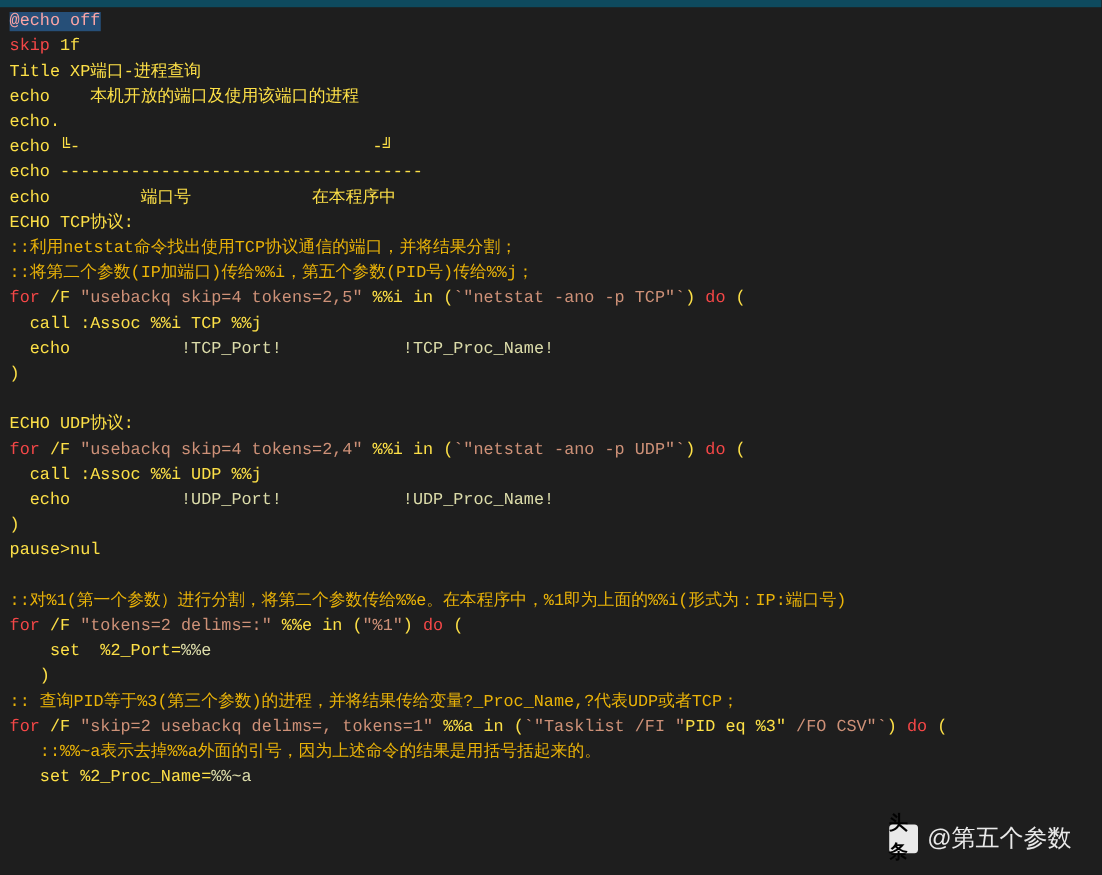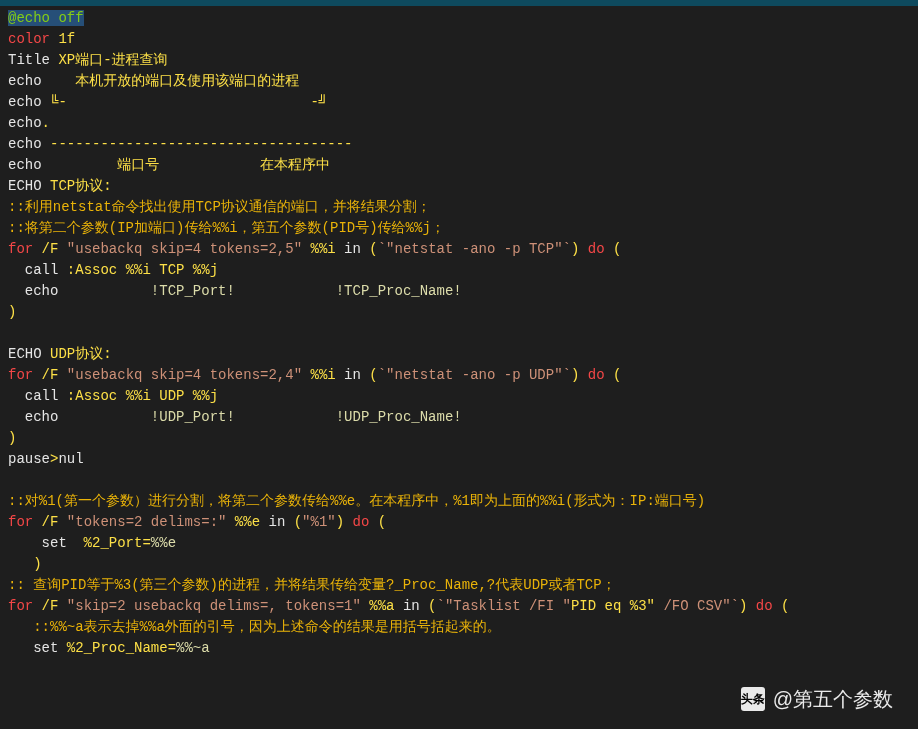--- a/index.html
+++ b/index.html
@@ -19,23 +19,23 @@
       overflow: hidden;
     }
     .line {
       white-space: pre;
       min-height: 21px;
     }
     .highlight-bg {
       background: #264f78;
       display: inline;
     }
-    .gray { color: #84cc16; }
+    .gray { color: #fca5a5; }
     .red { color: #f44747; }
-    .blue { color: #e5e5e5; }
+    .blue { color: #fde047; }
     .cyan { color: #eab308; }
     .white { color: #fde047; }
     .orange { color: #ce9178; }
     .yellow { color: #dcdcaa; text-align: right; }
     .watermark {
       position: absolute;
       bottom: 15px;
       right: 25px;
       color: #ffffff;
       font-size: 20px;
@@ -48,39 +48,39 @@
     .wm-icon {
       width: 24px;
       height: 24px;
       background: #fff;
       border-radius: 3px;
       display: inline-flex;
       align-items: center;
       justify-content: center;
       color: #000;
       font-weight: bold;
-      font-size: 12px;
+      font-size: 16px;
     }
     .top-bar {
       background: #0e4a5e;
       height: 6px;
       margin: -4px -8px 2px -8px;
     }
   </style>
 </head>
 <body>
 
 <div class="top-bar"></div>
 <div id="code-container">
     <div class="line"><span class="gray highlight-bg">@echo off</span></div>
-    <div class="line"><span class="red">color</span><span class="white"> 1f</span></div>
+    <div class="line"><span class="red">skip</span><span class="white"> 1f</span></div>
     <div class="line"><span class="blue">Title</span><span class="white"> XP端口-进程查询</span></div>
     <div class="line"><span class="blue">echo</span><span class="white">    本机开放的端口及使用该端口的进程  </span></div>
+    <div class="line"><span class="blue">echo</span><span class="white">.</span></div>
     <div class="line"><span class="blue">echo</span><span class="white"> ╚-                             -╝</span></div>
-    <div class="line"><span class="blue">echo</span><span class="white">.</span></div>
     <div class="line"><span class="blue">echo</span><span class="white"> ------------------------------------</span></div>
     <div class="line"><span class="blue">echo</span><span class="white">         端口号            在本程序中</span></div>
     <div class="line"><span class="blue">ECHO</span><span class="white"> TCP协议:</span></div>
     <div class="line"><span class="cyan">::利用netstat命令找出使用TCP协议通信的端口，并将结果分割；</span></div>
     <div class="line"><span class="cyan">::将第二个参数(IP加端口)传给%%i，第五个参数(PID号)传给%%j；</span></div>
     <div class="line"><span class="red">for</span><span class="white"> /F </span><span class="orange">"usebackq skip=4 tokens=2,5"</span><span class="white"> %%i </span><span class="blue">in</span><span class="white"> (</span><span class="orange">`"netstat -ano -p TCP"`</span><span class="white">) </span><span class="red">do</span><span class="white"> (</span></div>
     <div class="line"><span class="blue">  call</span><span class="white"> :Assoc %%i TCP %%j</span></div>
     <div class="line"><span class="blue">  echo</span><span class="white">           </span><span class="yellow">!TCP_Port!</span><span class="white">            </span><span class="yellow">!TCP_Proc_Name!</span></div>
     <div class="line"><span class="white">)</span></div>
     <div class="line"><span class="white"></span></div>

